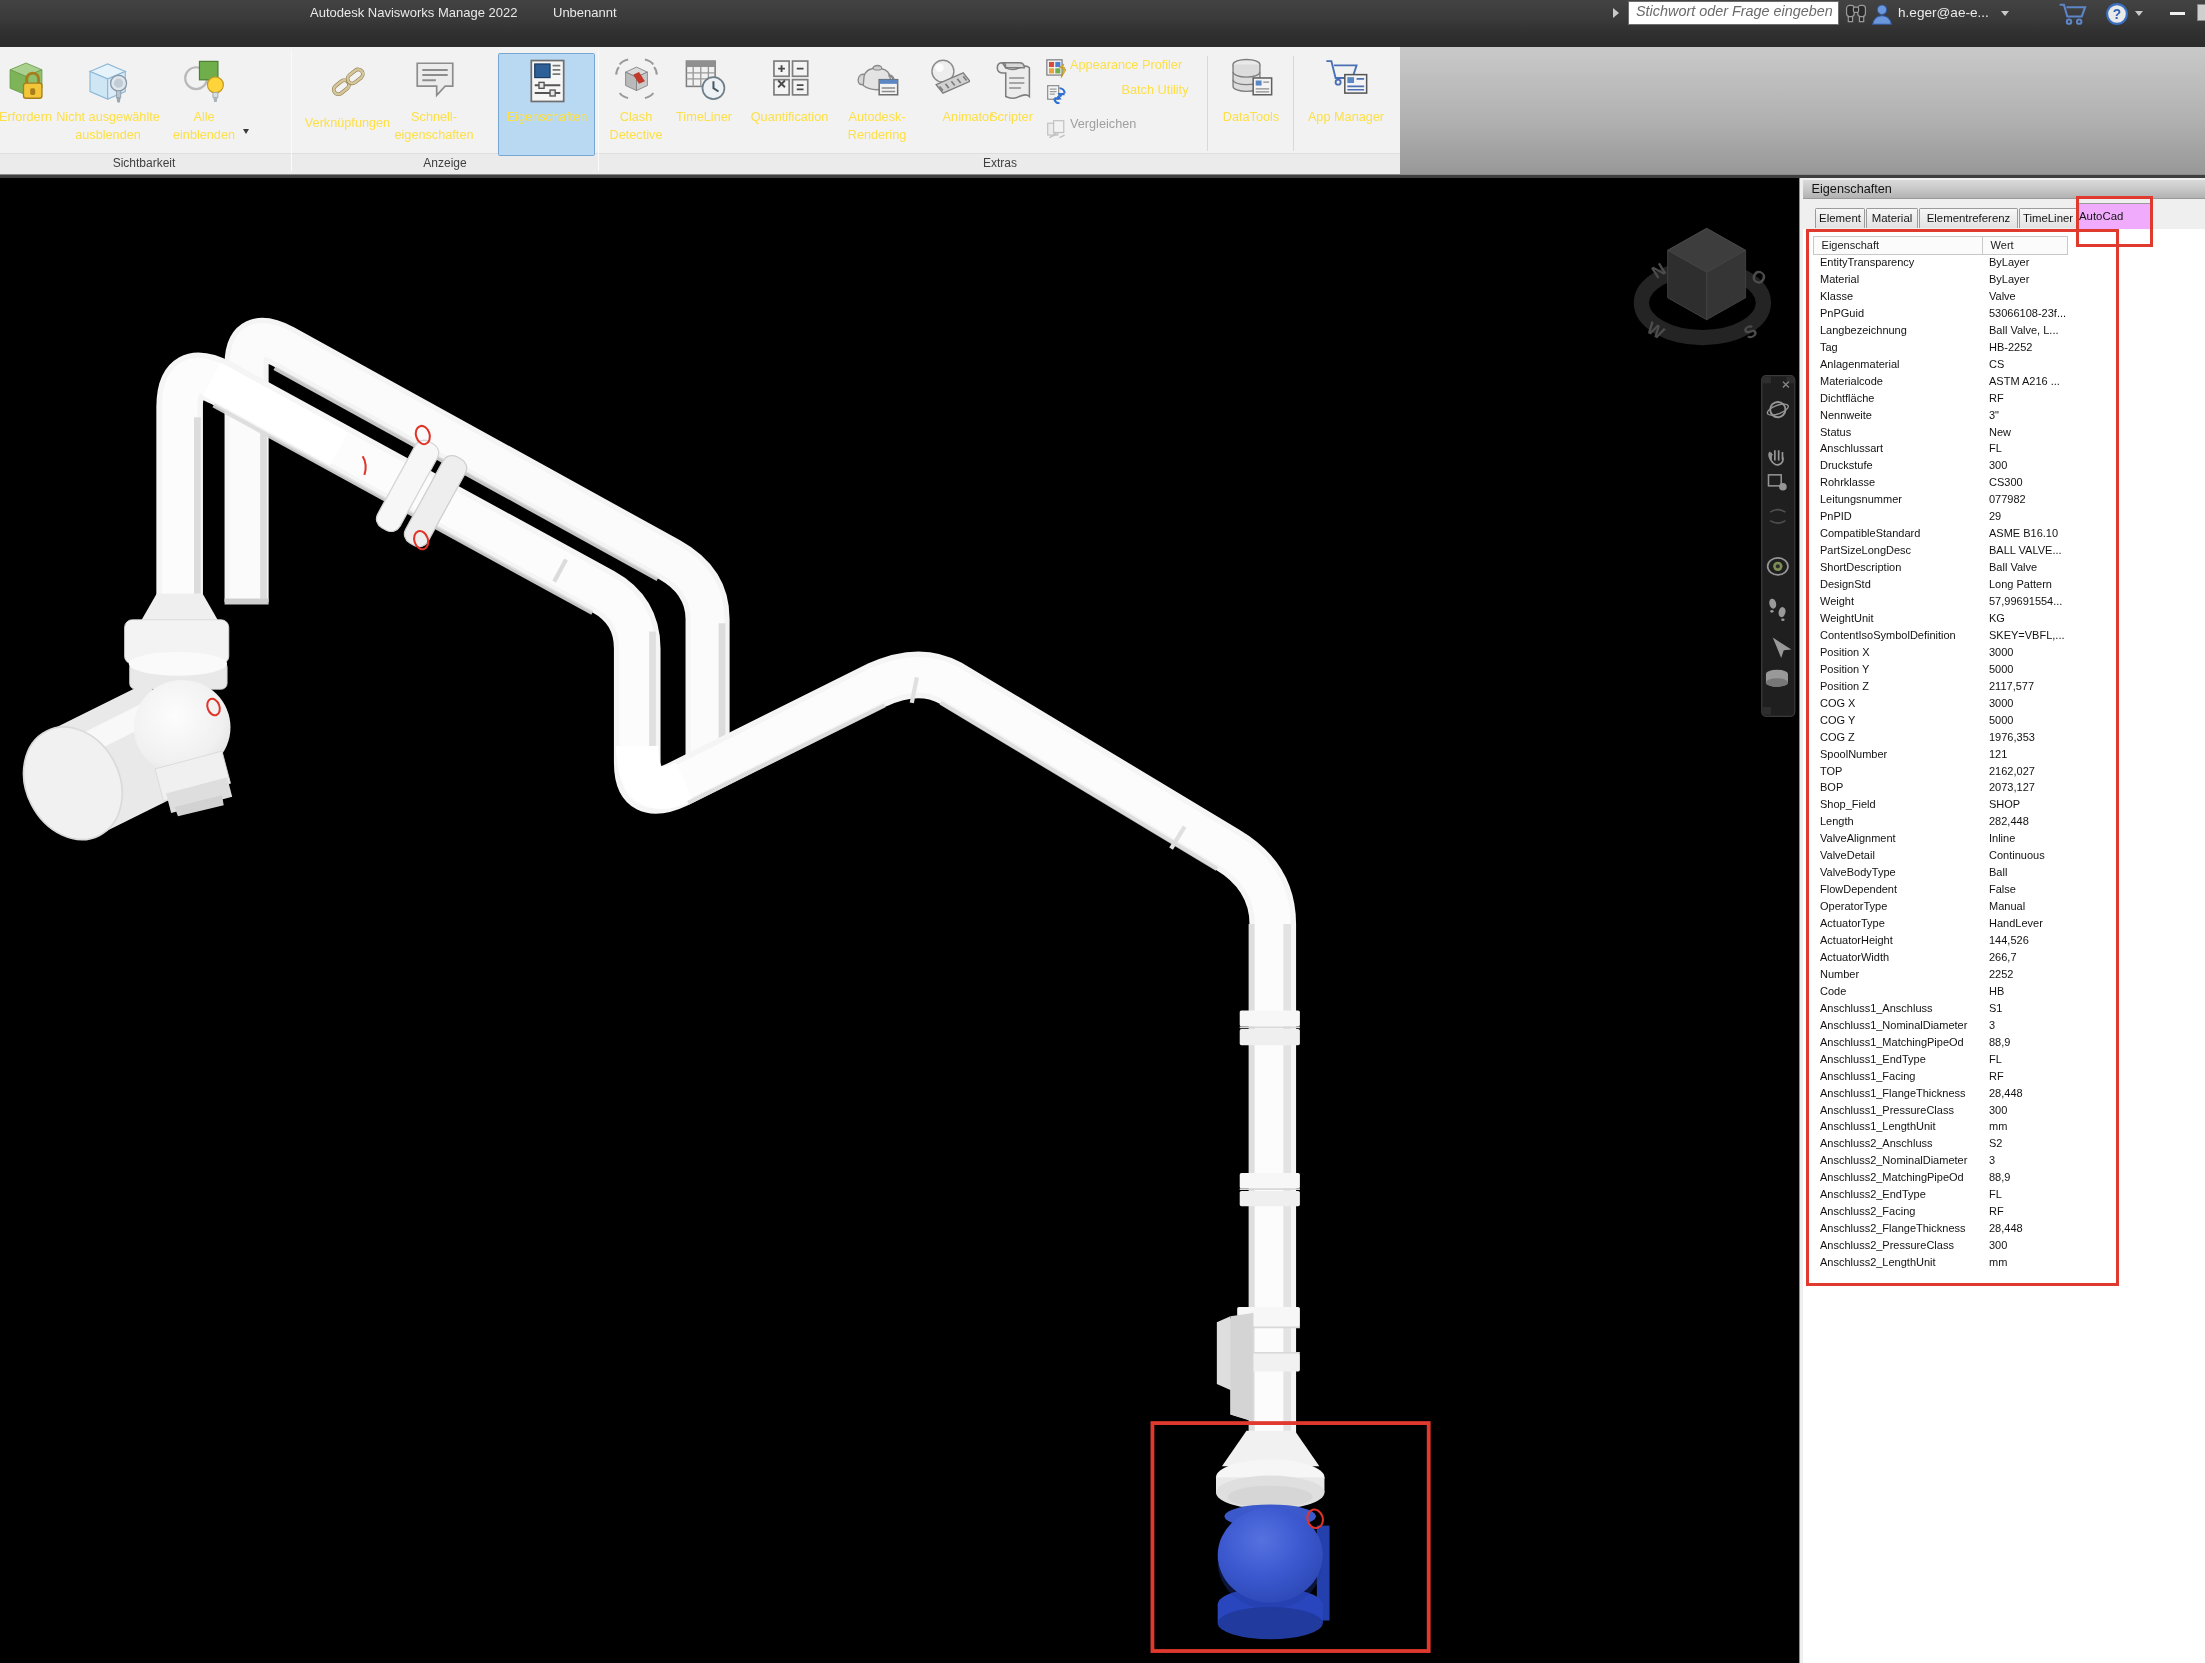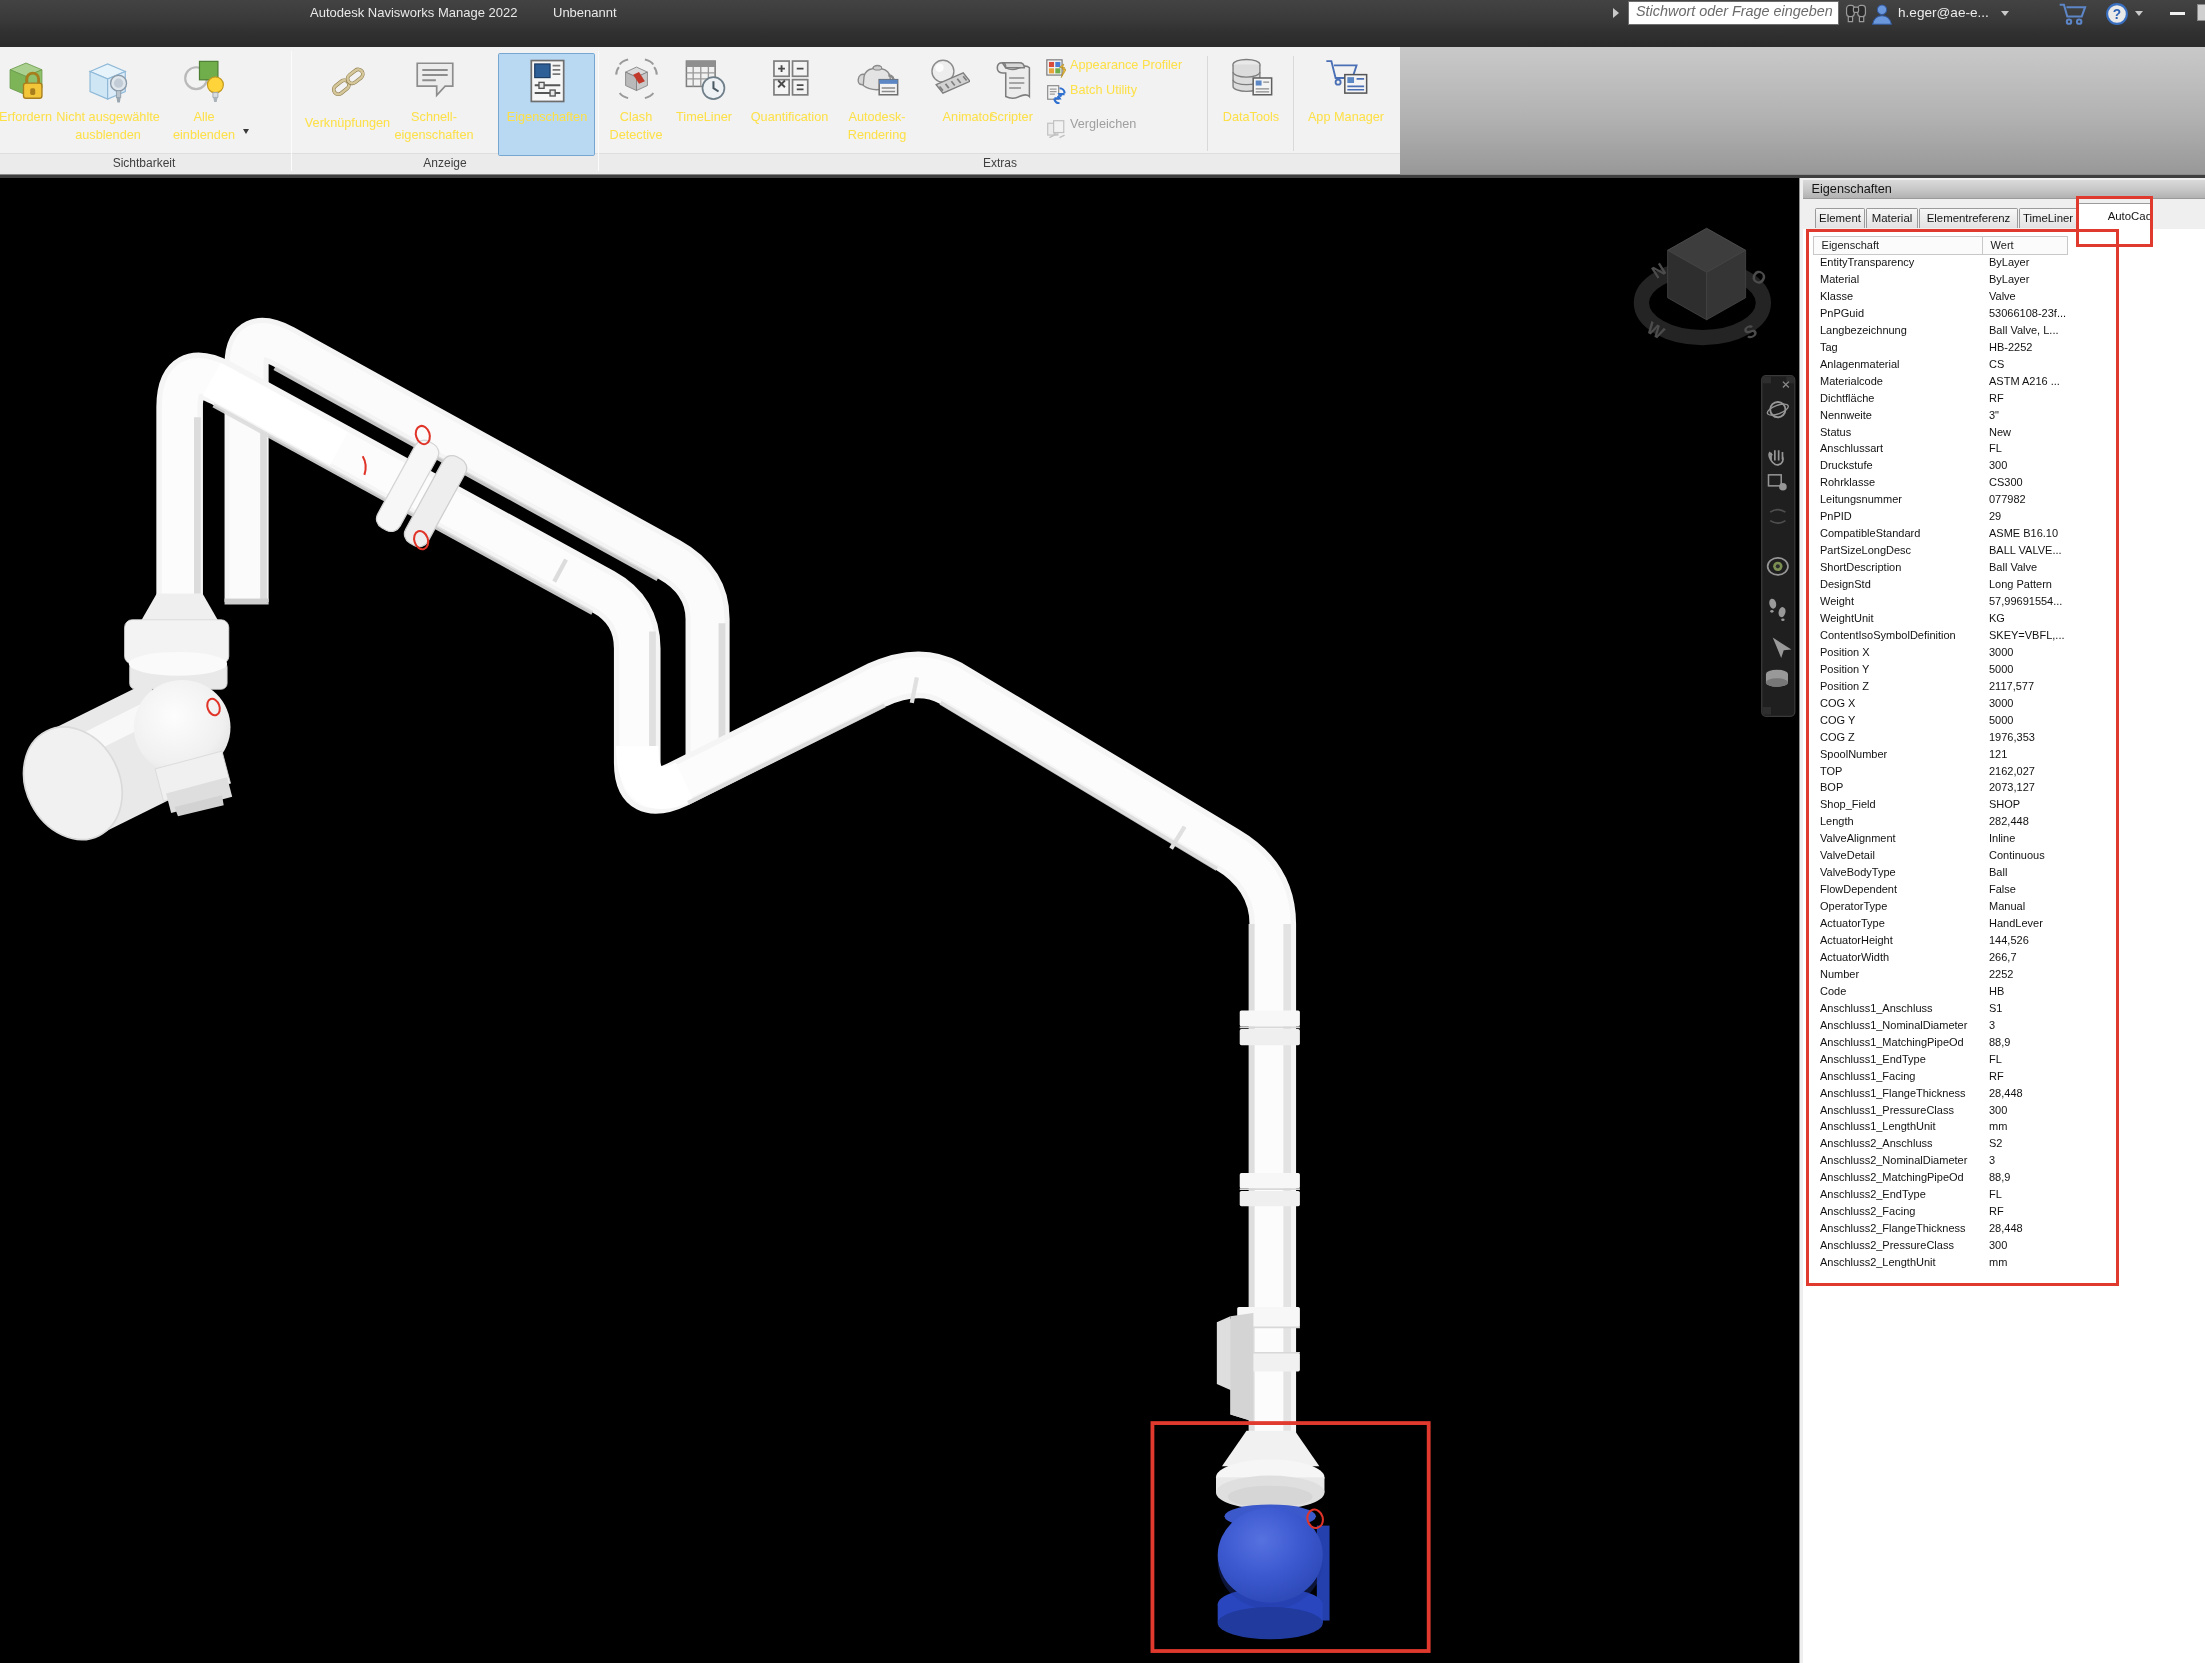--- a/index.html
+++ b/index.html
@@ -13,21 +13,21 @@
   .gcap{position:absolute;top:156px;font-size:12px;color:#3f3f3f;text-align:center;}
   .gsep{position:absolute;top:51px;height:120px;width:0.8px;background:#cfcfcf;border-right:0.8px solid #fbfbfb;}
   .isep{position:absolute;top:56px;height:95px;width:0.8px;background:#d9d9d9;}
   .rlbl{position:absolute;font-size:12.7px;color:#fde047;text-align:center;line-height:18px;white-space:nowrap;}
   #botline{left:0;top:174px;width:2205px;height:5.1px;background:#3f3f3f;border-top:0.8px solid #8a8a8a;}
   #viewport{left:0;top:178px;width:1799px;height:1486px;background:#000;}
   #panel{left:1799px;top:178px;width:406px;height:1486px;background:#efefef;border-left:0.8px solid #8f8f8f;}
   #phead{position:absolute;left:1803px;top:180px;width:403px;height:18.6px;background:linear-gradient(180deg,#dadada 0%,#c6c6c6 55%,#b2b2b2 100%);border-bottom:0.8px solid #9a9a9a;}
   #phead span{position:absolute;left:8.5px;top:1.7px;font-size:12.7px;color:#141414;}
   .tab{position:absolute;top:208px;height:19.5px;background:linear-gradient(180deg,#f7f7f7,#e2e2e2);border:0.8px solid #9b9b9b;border-bottom:none;border-radius:1.7px 1.7px 0 0;font-size:11.4px;color:#141414;text-align:center;line-height:18.6px;}
-  #tabactive{position:absolute;left:2078px;top:203px;width:75px;height:26px;background:#ffffff;border:0.8px solid #9b9b9b;border-bottom:none;border-radius:1.7px 1.7px 0 0;font-size:11.4px;color:#141414;text-align:right;line-height:24px;}
+  #tabactive{position:absolute;left:2078px;top:203px;width:75px;height:26px;background:#f0abfc;border:0.8px solid #9b9b9b;border-bottom:none;border-radius:1.7px 1.7px 0 0;font-size:11.4px;color:#141414;text-align:left;line-height:24px;}
   #pcontent{position:absolute;left:1803px;top:229px;width:403px;height:1435px;background:#fff;}
   .hcell{position:absolute;top:236px;height:18.6px;background:#fbfbfb;border:0.8px solid #c8c8c8;font-size:11px;color:#1a1a1a;line-height:17px;padding-left:7.6px;}
   .prow{position:absolute;width:398px;height:17px;font-size:11px;color:#121212;line-height:17px;white-space:nowrap;}
   .pk{position:absolute;left:21px;}
   .pv{position:absolute;left:190px;}
   .redbox{position:absolute;border:3.4px solid #e0392e;}
 </style>
 </head>
 <body>
 <div id="titlebar" class="abs"></div>
@@ -246,21 +246,21 @@
 <div class="rlbl" style="left:288px;top:108px;width:119px;margin-top:6px;">Verknüpfungen</div>
 <div class="rlbl" style="left:366px;top:108px;width:136px;">Schnell-<br>eigenschaften</div>
 <div class="rlbl" style="left:496px;top:108px;width:102px;">Eigenschaften</div>
 <div class="rlbl" style="left:585px;top:108px;width:102px;">Clash<br>Detective</div>
 <div class="rlbl" style="left:653px;top:108px;width:102px;">TimeLiner</div>
 <div class="rlbl" style="left:730px;top:108px;width:119px;">Quantification</div>
 <div class="rlbl" style="left:826px;top:108px;width:102px;">Autodesk-<br>Rendering</div>
 <div class="rlbl" style="left:897px;top:108px;width:102px;padding-left:40px;">Animator</div>
 <div class="rlbl" style="left:960px;top:108px;width:102px;">Scripter</div>
 <div class="rlbl" style="left:1070px;top:56px;width:170px;text-align:left;">Appearance Profiler</div>
-<div class="rlbl" style="left:1070px;top:81px;width:170px;text-align:left;">Batch Utility</div>
+<div class="rlbl" style="left:1070px;top:81px;width:170px;text-align:center;">Batch Utility</div>
 <div class="rlbl" style="left:1070px;top:115px;width:170px;text-align:left;color:#9f9f9f;">Vergleichen</div>
 <div class="rlbl" style="left:1200px;top:108px;width:102px;">DataTools</div>
 <div class="rlbl" style="left:1295px;top:108px;width:102px;">App Manager</div>
 
 <div id="botline" class="abs"></div>
 <div id="viewport" class="abs"></div>
 <svg id="scene" class="abs" style="left:0px;top:178px;" width="1799" height="1486" viewBox="0 210 2123 1753">
 <defs>
 <radialGradient id="ballblue" cx="42%" cy="34%" r="75%">
  <stop offset="0%" stop-color="#5672e0"></stop>

